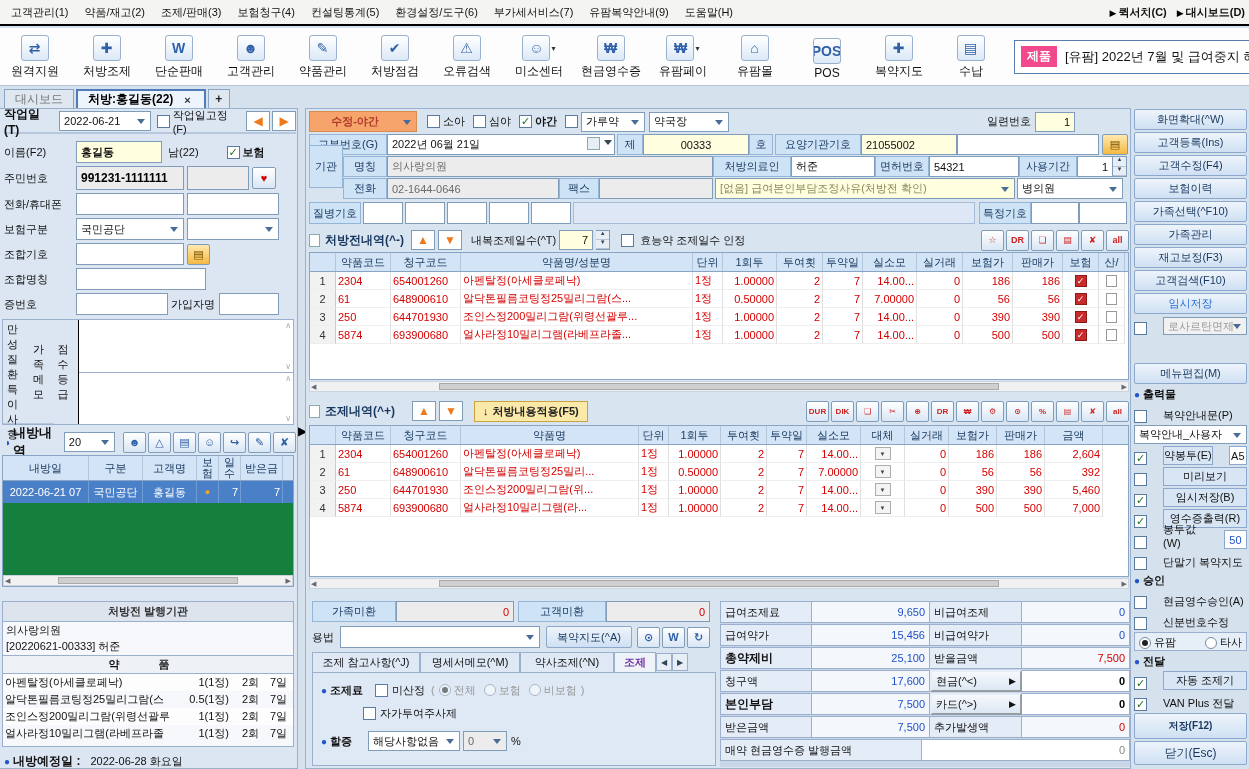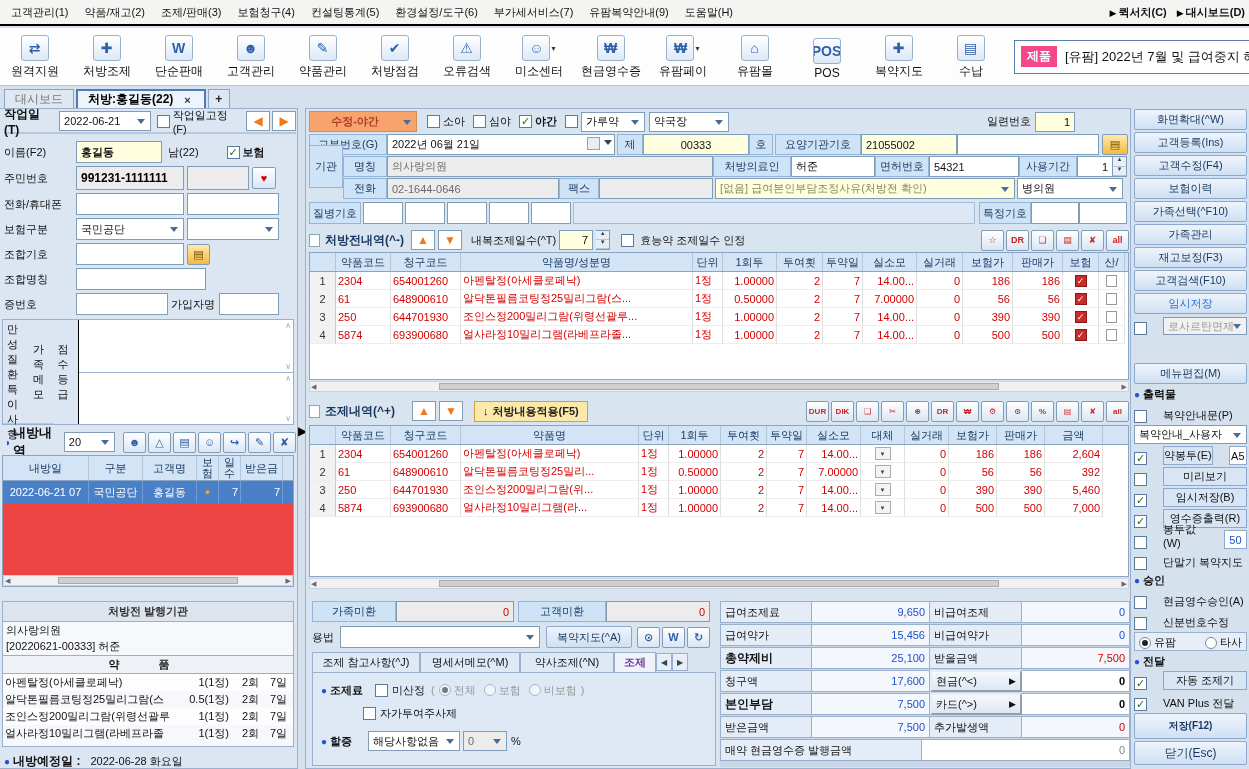--- a/index.html
+++ b/index.html
@@ -47,21 +47,21 @@
 .icb{width:23px;height:21px;border:1px solid #7f9db9;border-radius:2px;background:linear-gradient(#fff,#d9e6f4);display:flex;align-items:center;justify-content:center;font-size:11px;color:#2f5fa8;font-weight:bold;flex:none;overflow:hidden}
 .arrbtn{width:24px;height:20px;border:1px solid #7f9db9;background:#fff;display:flex;align-items:center;justify-content:center;color:#f07818;font-weight:bold;font-size:12px}
 .bullet{color:#2255cc;font-size:10px;margin-right:3px}
 .hscroll{background:#f1f1f1;border:1px solid #c9d4e0;display:flex;align-items:center;justify-content:space-between;font-size:7px;color:#667;padding:0 1px}
 .hthumb{background:#cfcfcf;border:1px solid #aaa;height:70%}
 
 #leftpanel{position:absolute;left:0;top:108px;width:298px;height:661px;background:#dce6f2;border:1px solid #9ab0cc;border-left:none}
 #divider{position:absolute;left:298px;top:108px;width:10px;height:661px;background:#d6e1ee}
 #divider .darr{position:absolute;top:316px;left:0;font-size:12px;color:#000}
 .lrow{position:absolute;left:4px;display:flex;align-items:center}
-#visit-table{position:absolute;left:2px;border:1px solid #8aa4c4;background:#ef4444;overflow:hidden}
+#visit-table{position:absolute;left:2px;border:1px solid #8aa4c4;background:#15803d;overflow:hidden}
 .vhead{display:flex;background:#d2e4f5;color:#17375e;border-bottom:1px solid #8aa4c4}
 .vhead>div{border-right:1px solid #b4c6da;display:flex;align-items:center;justify-content:center;text-align:center;line-height:11px;padding:1px 0}
 .vrow{display:flex;background:#4a80c8;color:#fff}
 .vrow>div{border-right:1px solid #6f9cd4;display:flex;align-items:center;justify-content:center;white-space:nowrap;overflow:hidden}
 #issuer{position:absolute;left:2px;border:1px solid #9ab0cc;background:#f6f8fb}
 .iss-title{background:#dde4ee;border-bottom:1px solid #9ab0cc;text-align:center;font-weight:bold;color:#333;padding:2px 0}
 .drug-hd{border-top:1px solid #9ab0cc;border-bottom:1px solid #9ab0cc;text-align:center;background:#eef1f6;padding:1px 0;letter-spacing:18px;font-weight:bold}
 .drow{display:flex;padding:1px 2px;white-space:nowrap}
 .drow:nth-child(odd){background:#fdfdfd}
 .drow .dn{width:172px;overflow:hidden}

